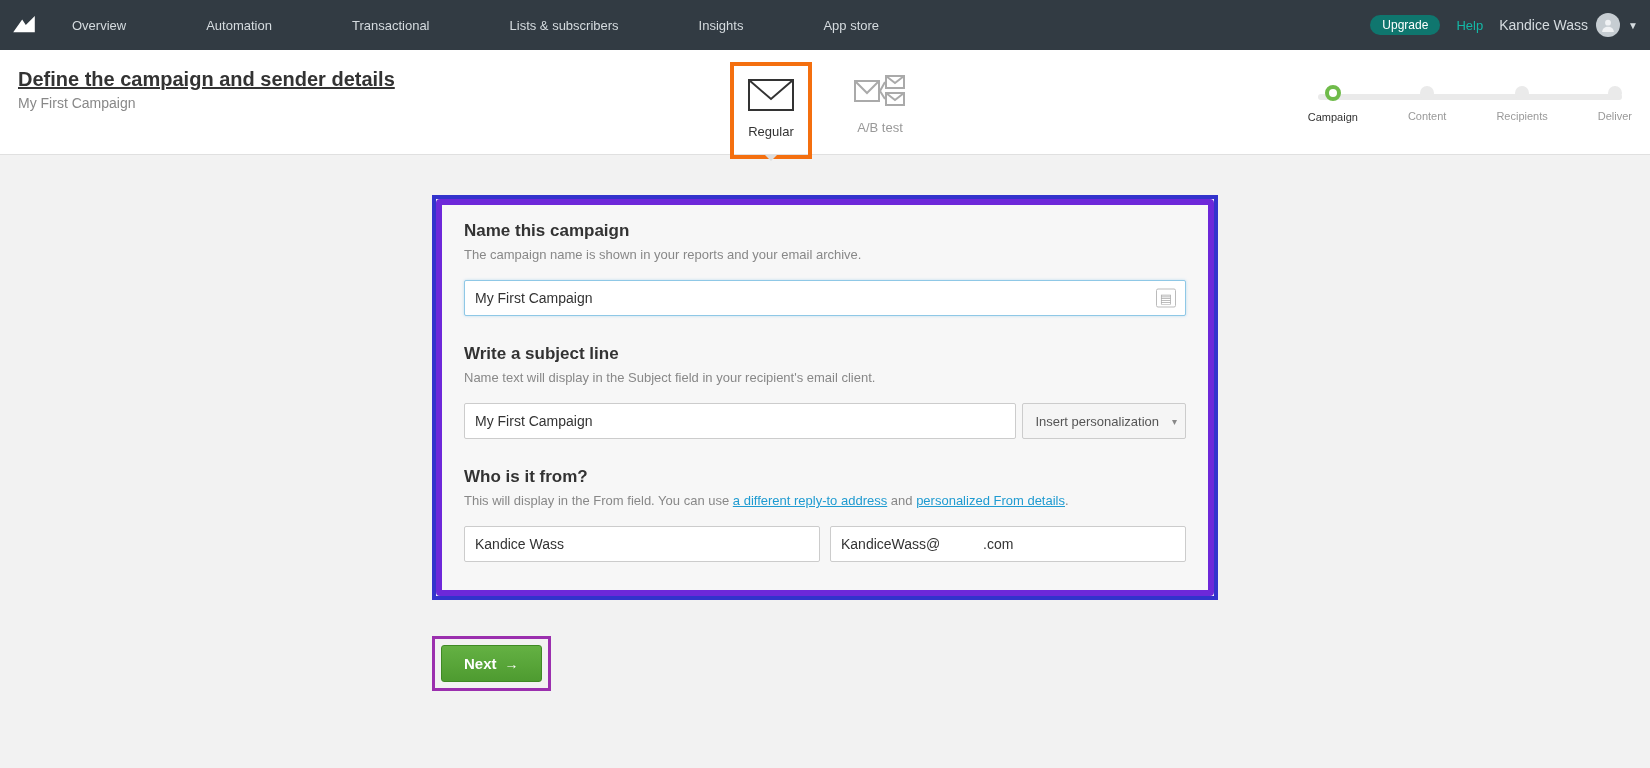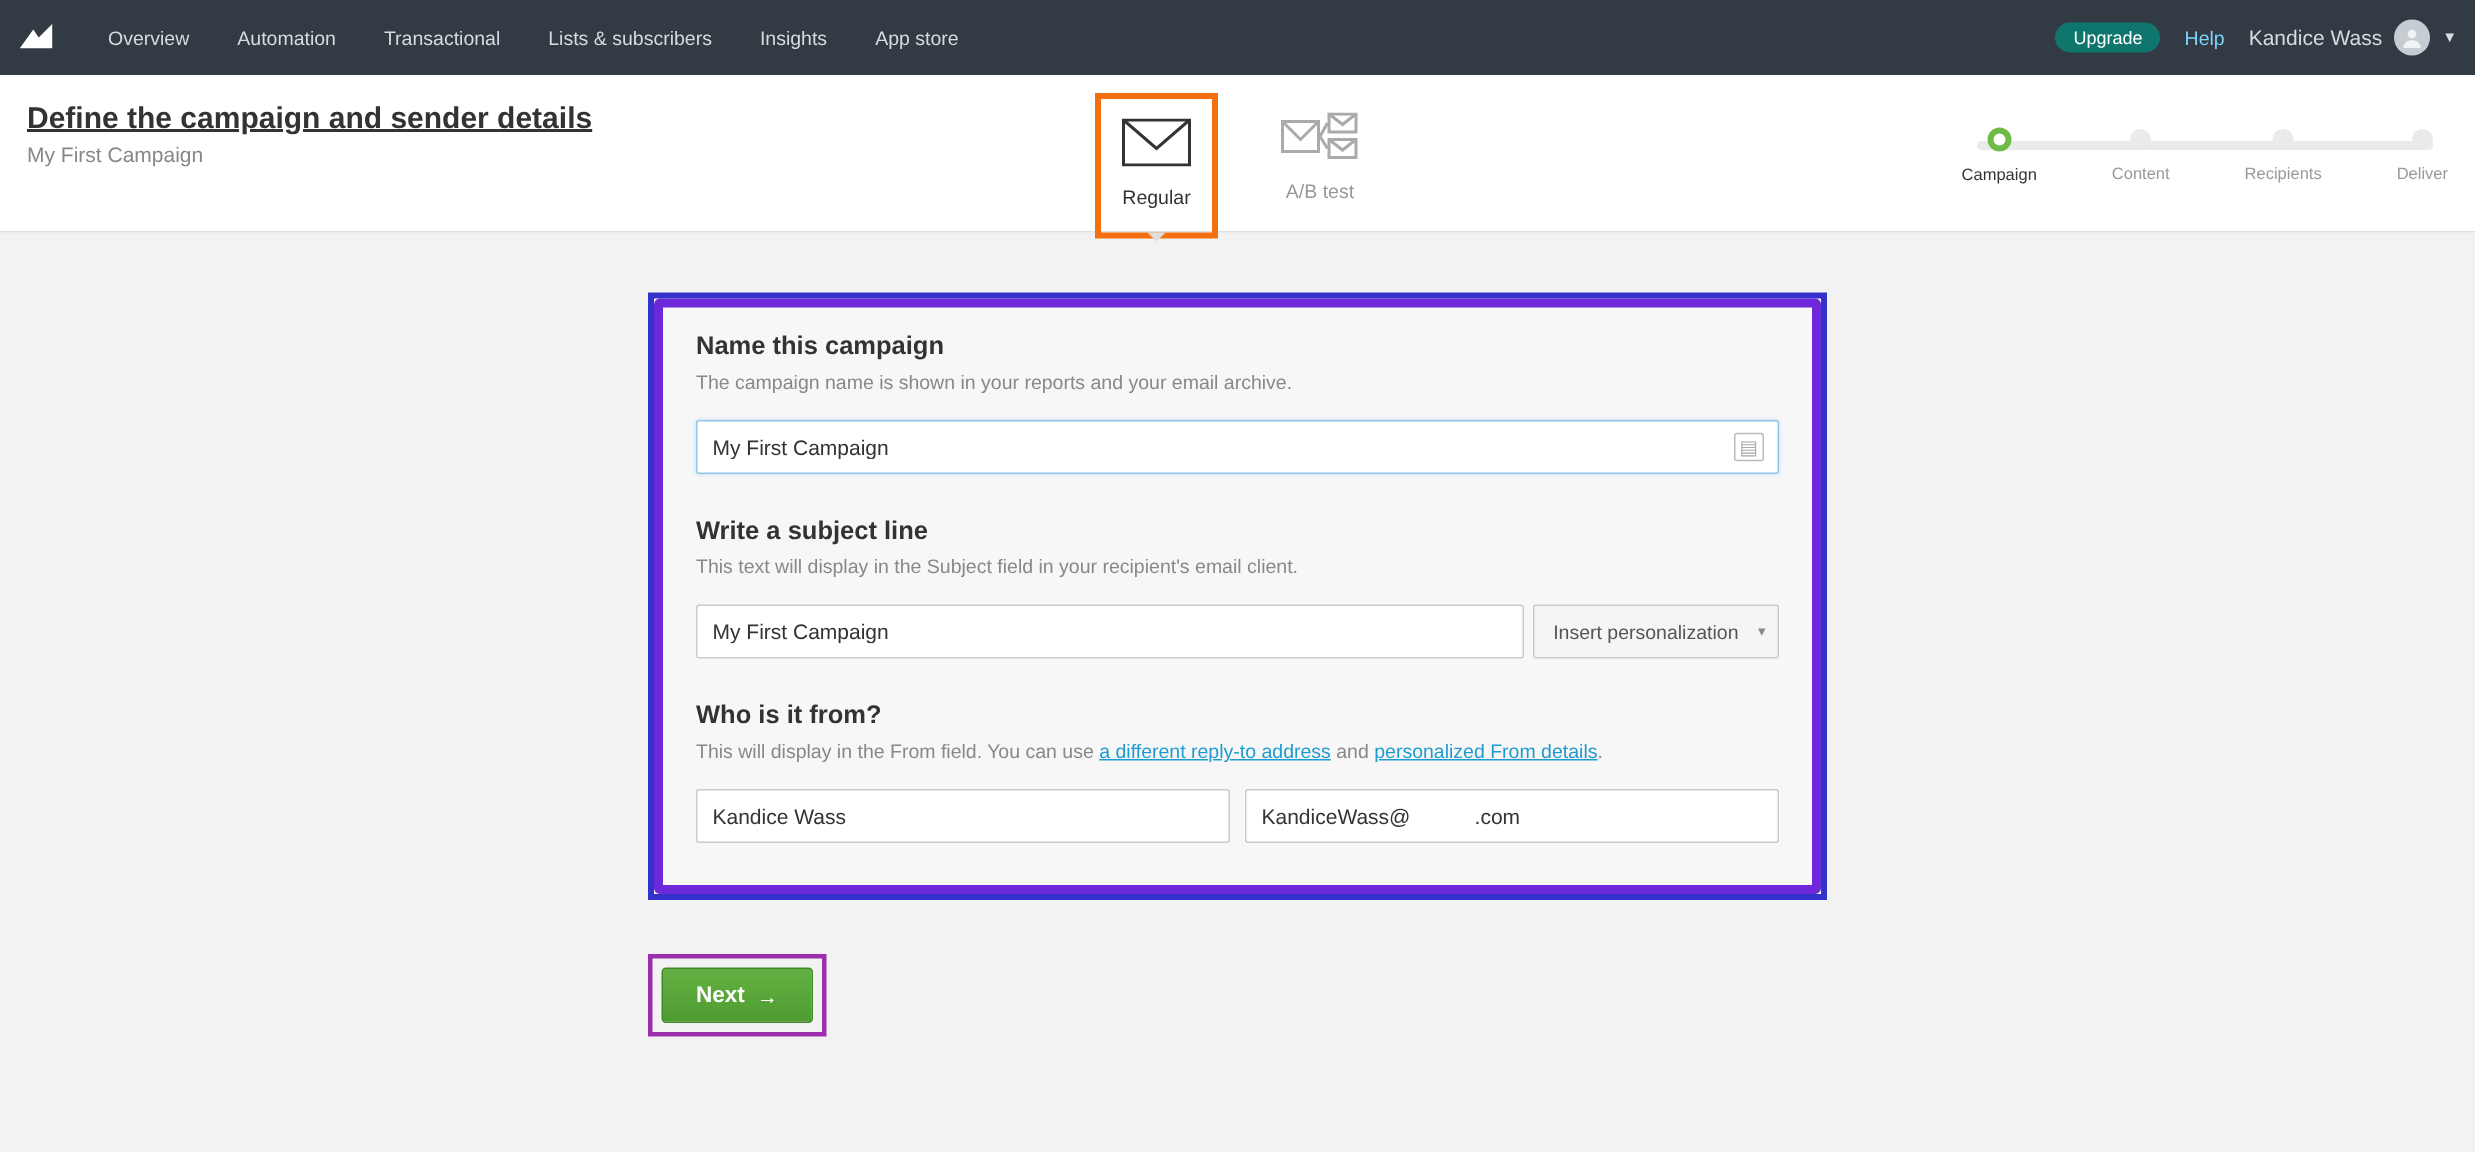--- a/index.html
+++ b/index.html
@@ -1,27 +1,27 @@
 <!DOCTYPE html>
 <html><head>
 <meta charset="utf-8">
 <style>
 * { box-sizing: border-box; margin: 0; padding: 0; }
 body { font-family: "Helvetica Neue", Arial, sans-serif; font-size: 14px; color: #333; background: #f2f2f2; }
 
 .topnav { background: #323b43; height: 50px; display: flex; align-items: center; padding: 0 12px; color: #d5dbdf; }
 .logo { width: 24px; height: 20px; margin-right: 20px; display: flex; align-items: center; }
-.nav-items { display: flex; align-items: flex-end; height: 100%; }
+.nav-items { display: flex; align-items: flex-end; height: 100%; gap: 48px; }
 .nav-item { padding: 0 16px; height: 50px; display: flex; align-items: center; color: #d5dbdf; font-size: 13px; cursor: pointer; position: relative; }
 .nav-item.active { color: #fff; }
 .nav-item.active::after { content: ""; position: absolute; bottom: 0; left: 0; right: 0; height: 3px; background: #2bb0e6; }
 .nav-highlight-red { border: 3px solid #ec1c24; }
 .nav-right { margin-left: auto; display: flex; align-items: center; gap: 16px; }
 .upgrade-btn { background: #0f766e; color: #fff; padding: 3px 12px; border-radius: 11px; font-size: 12px; cursor: pointer; }
-.nav-link { color: #7dd3fc; font-size: 13px; cursor: pointer; }
+.nav-link { color: #14b8a6; font-size: 13px; cursor: pointer; }
 .user { display: flex; align-items: center; gap: 8px; cursor: pointer; }
 .avatar { width: 24px; height: 24px; border-radius: 50%; background: #c6cdd2; display: flex; align-items: center; justify-content: center; }
 .caret { font-size: 10px; color: #d5dbdf; }
 
 .subheader { background: #fff; border-bottom: 1px solid #e0e0e0; min-height: 105px; display: flex; align-items: flex-start; padding: 18px 18px 0 18px; position: relative; }
 .sub-left h1 { font-size: 20px; font-weight: bold; color: #333; margin-bottom: 4px; text-decoration: underline; }
 .sub-left .subtitle { color: #888; font-size: 14px; }
 .sub-center { position: absolute; left: 50%; transform: translateX(-50%); top: 12px; display: flex; gap: 28px; }
 .type-tab { text-align: center; cursor: pointer; padding: 8px 14px 16px; }
 .type-tab .icon-box { height: 42px; display: flex; align-items: center; justify-content: center; margin-bottom: 8px; }
@@ -161,21 +161,21 @@
           <h2>Name this campaign</h2>
           <div class="desc">The campaign name is shown in your reports and your email archive.</div>
           <div class="input-with-icon">
             <input class="text-input focused" value="My First Campaign" style="">
             <span class="input-icon-r">▤</span>
           </div>
         </div>
 
         <div class="section">
           <h2>Write a subject line</h2>
-          <div class="desc">This text will display in the Subject field in your recipient's email client.</div>
+          <div class="desc">Name text will display in the Subject field in your recipient's email client.</div>
           <div class="subject-row">
             <input class="text-input" value="My First Campaign" style="">
             <div class="insert-btn">Insert personalization</div>
           </div>
         </div>
 
         <div class="section">
           <h2>Who is it from?</h2>
           <div class="desc">
             <span>This will display in the From field. You can use </span><a>a different reply-to address</a><span> and </span><a>personalized From details</a><span>.</span>

